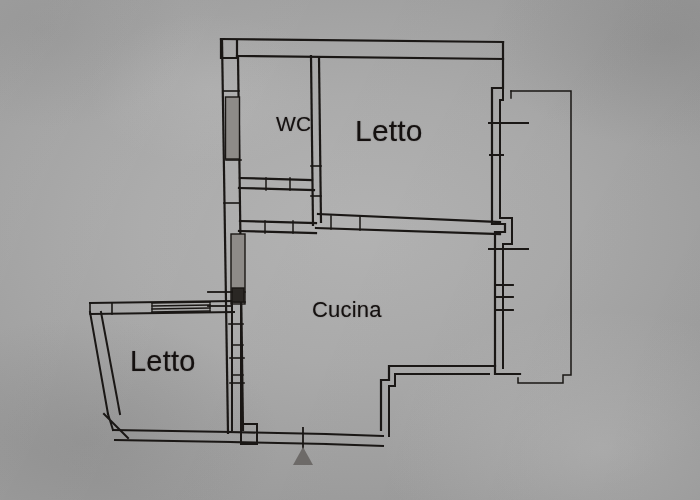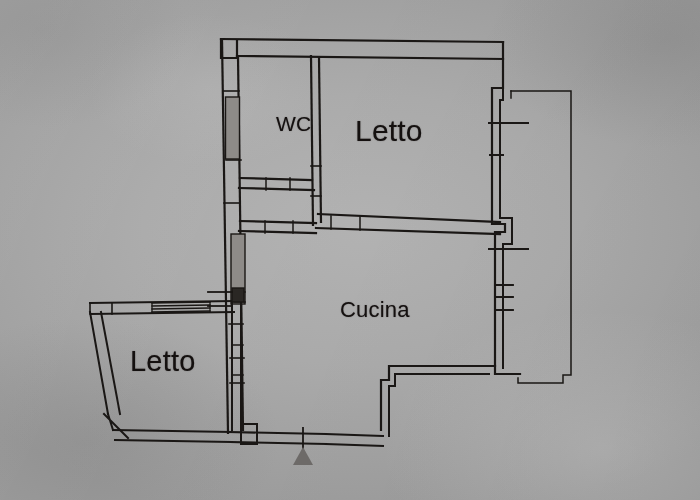--- a/index.html
+++ b/index.html
@@ -46,21 +46,21 @@
   .room-label {
     position: absolute;
     color: #14100f;
     font-weight: 400;
     letter-spacing: 0.2px;
     white-space: nowrap;
     text-shadow: 0 0 1.2px rgba(30,25,25,0.45);
   }
   #label-wc       { left: 256px; top: 112px; font-size: 21px; margin-left: 20px; }
   #label-letto-1  { left: 355px; top: 114px; font-size: 30px; }
-  #label-cucina   { left: 340px; top: 297px; font-size: 22px; }
+  #label-cucina   { left: 312px; top: 297px; font-size: 22px; }
   #label-letto-2  { left: 130px; top: 345px; font-size: 29px; }
 </style>
 </head>
 <body>
 
 <div id="page">
 
   <div id="paper-base"></div>
   <div id="paper-shade-a"></div>
   <div id="paper-shade-b"></div>

